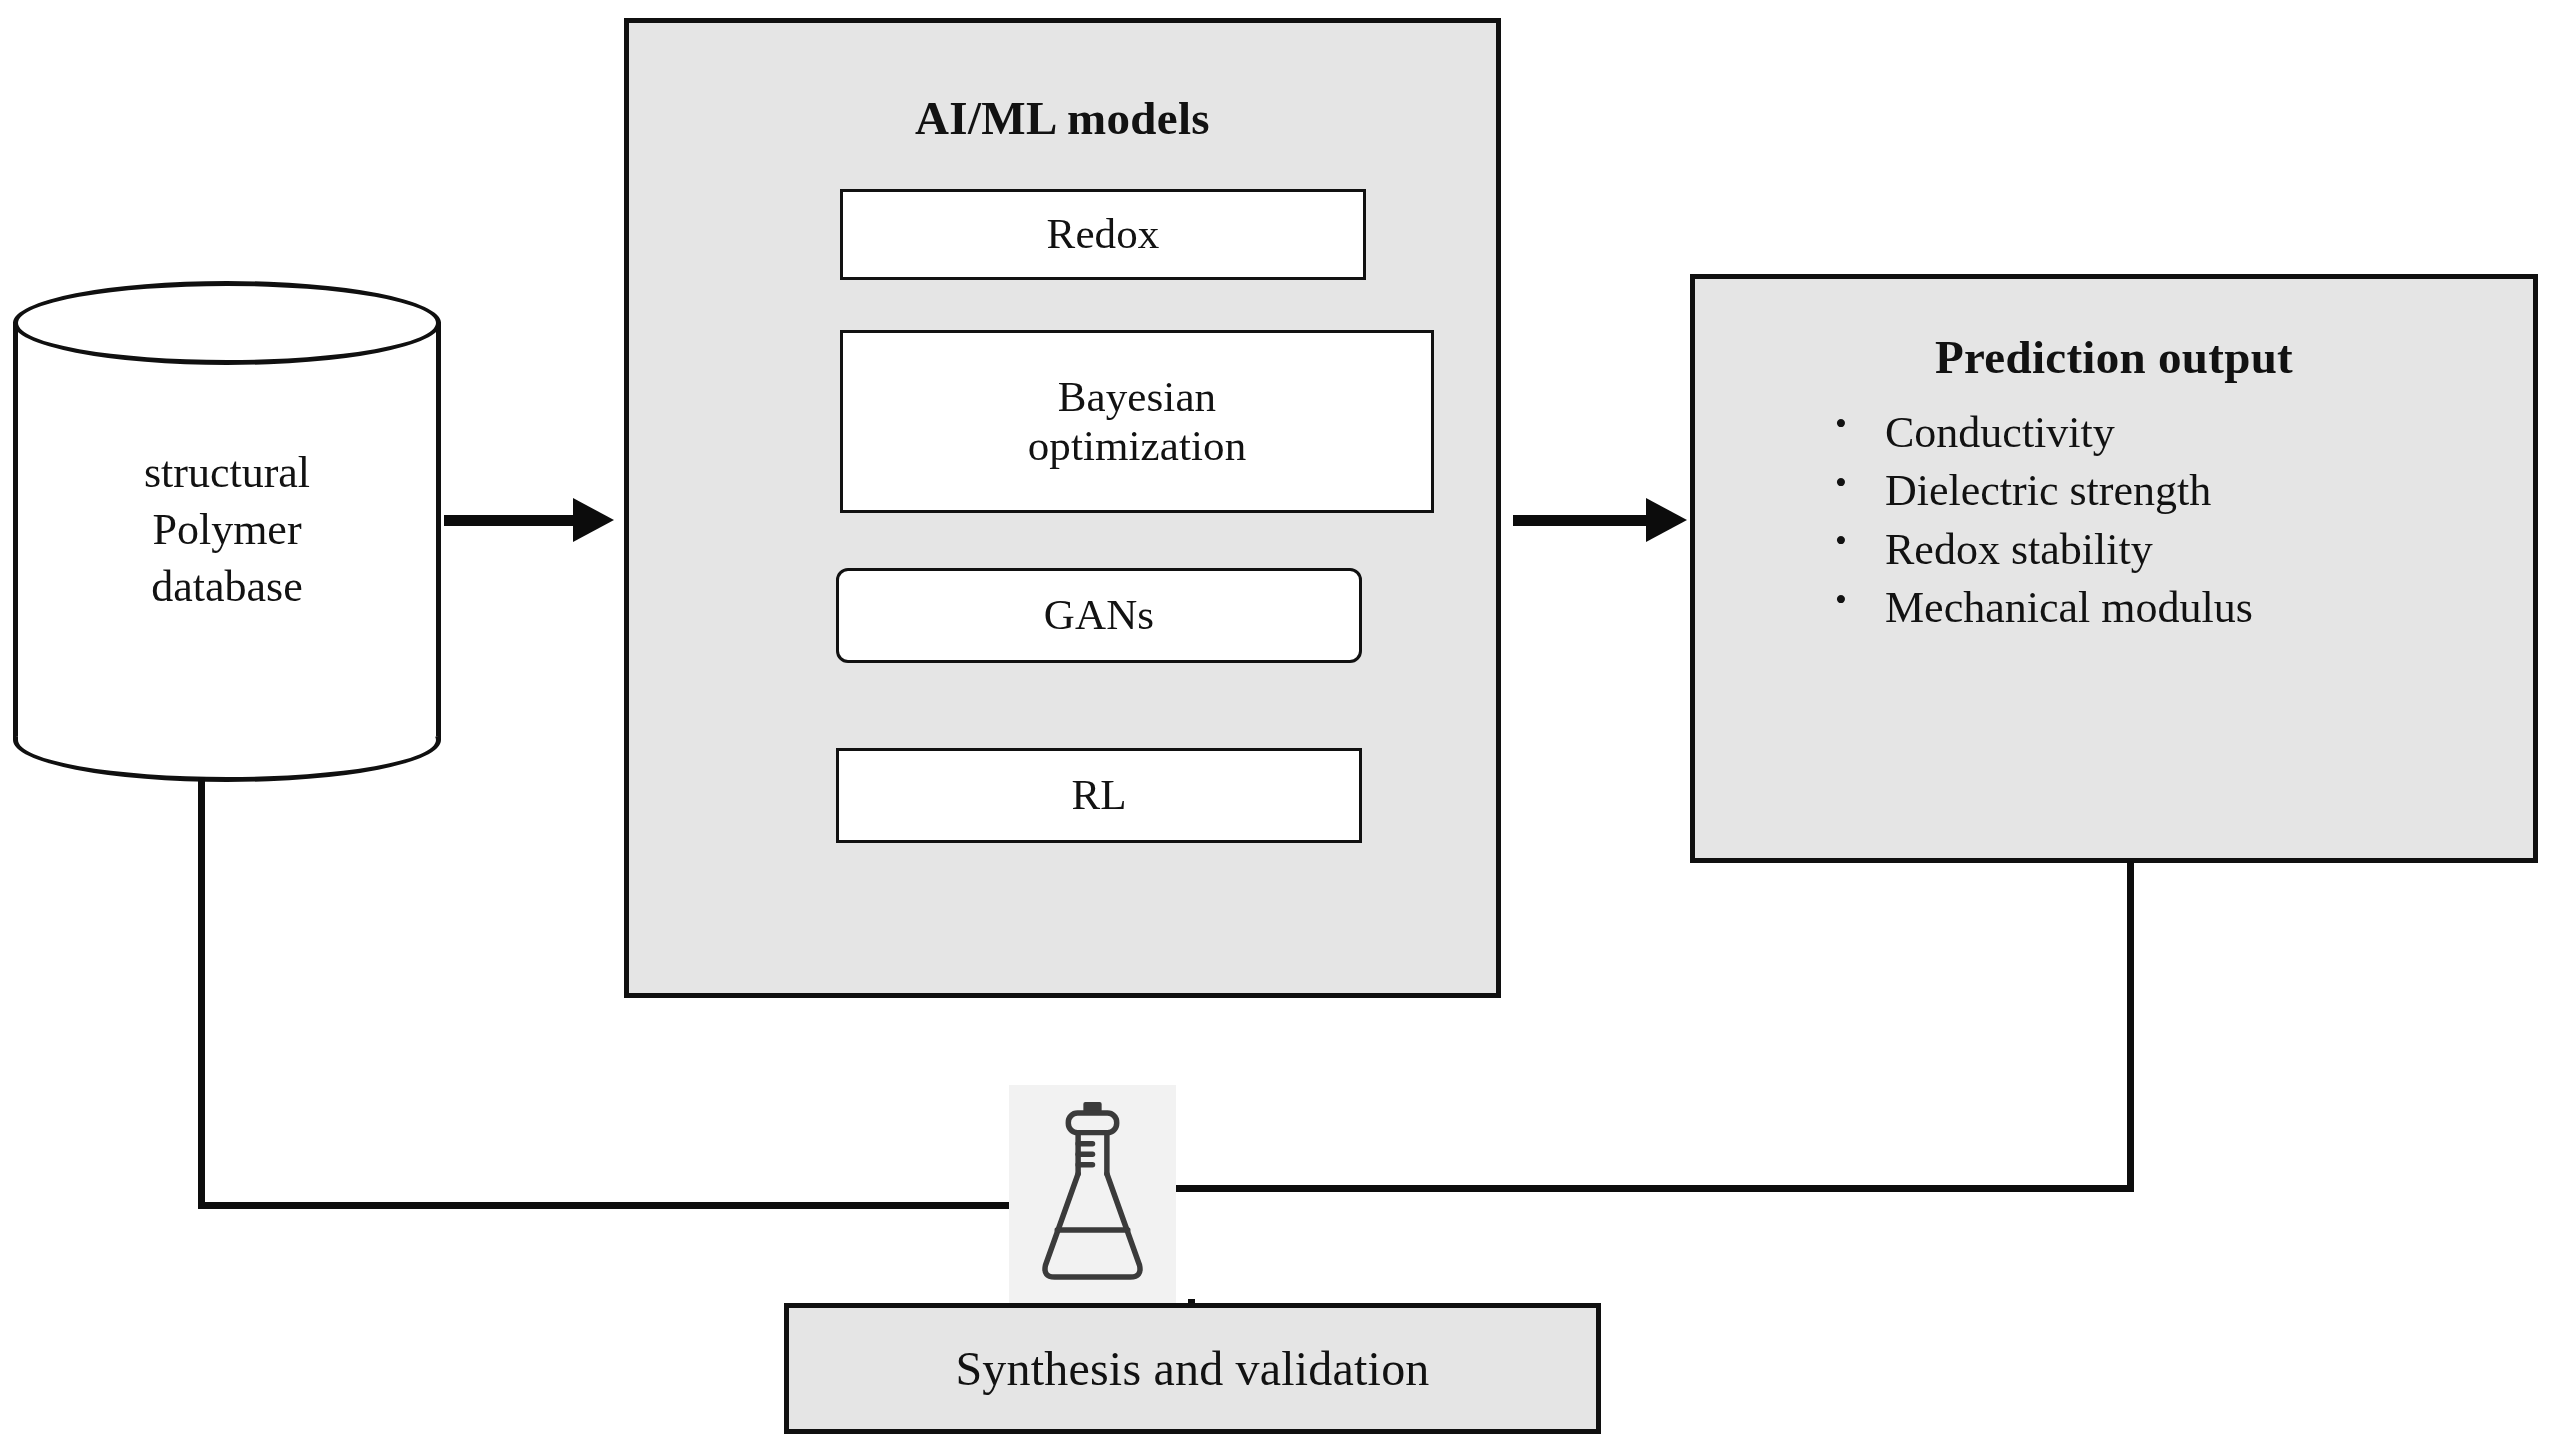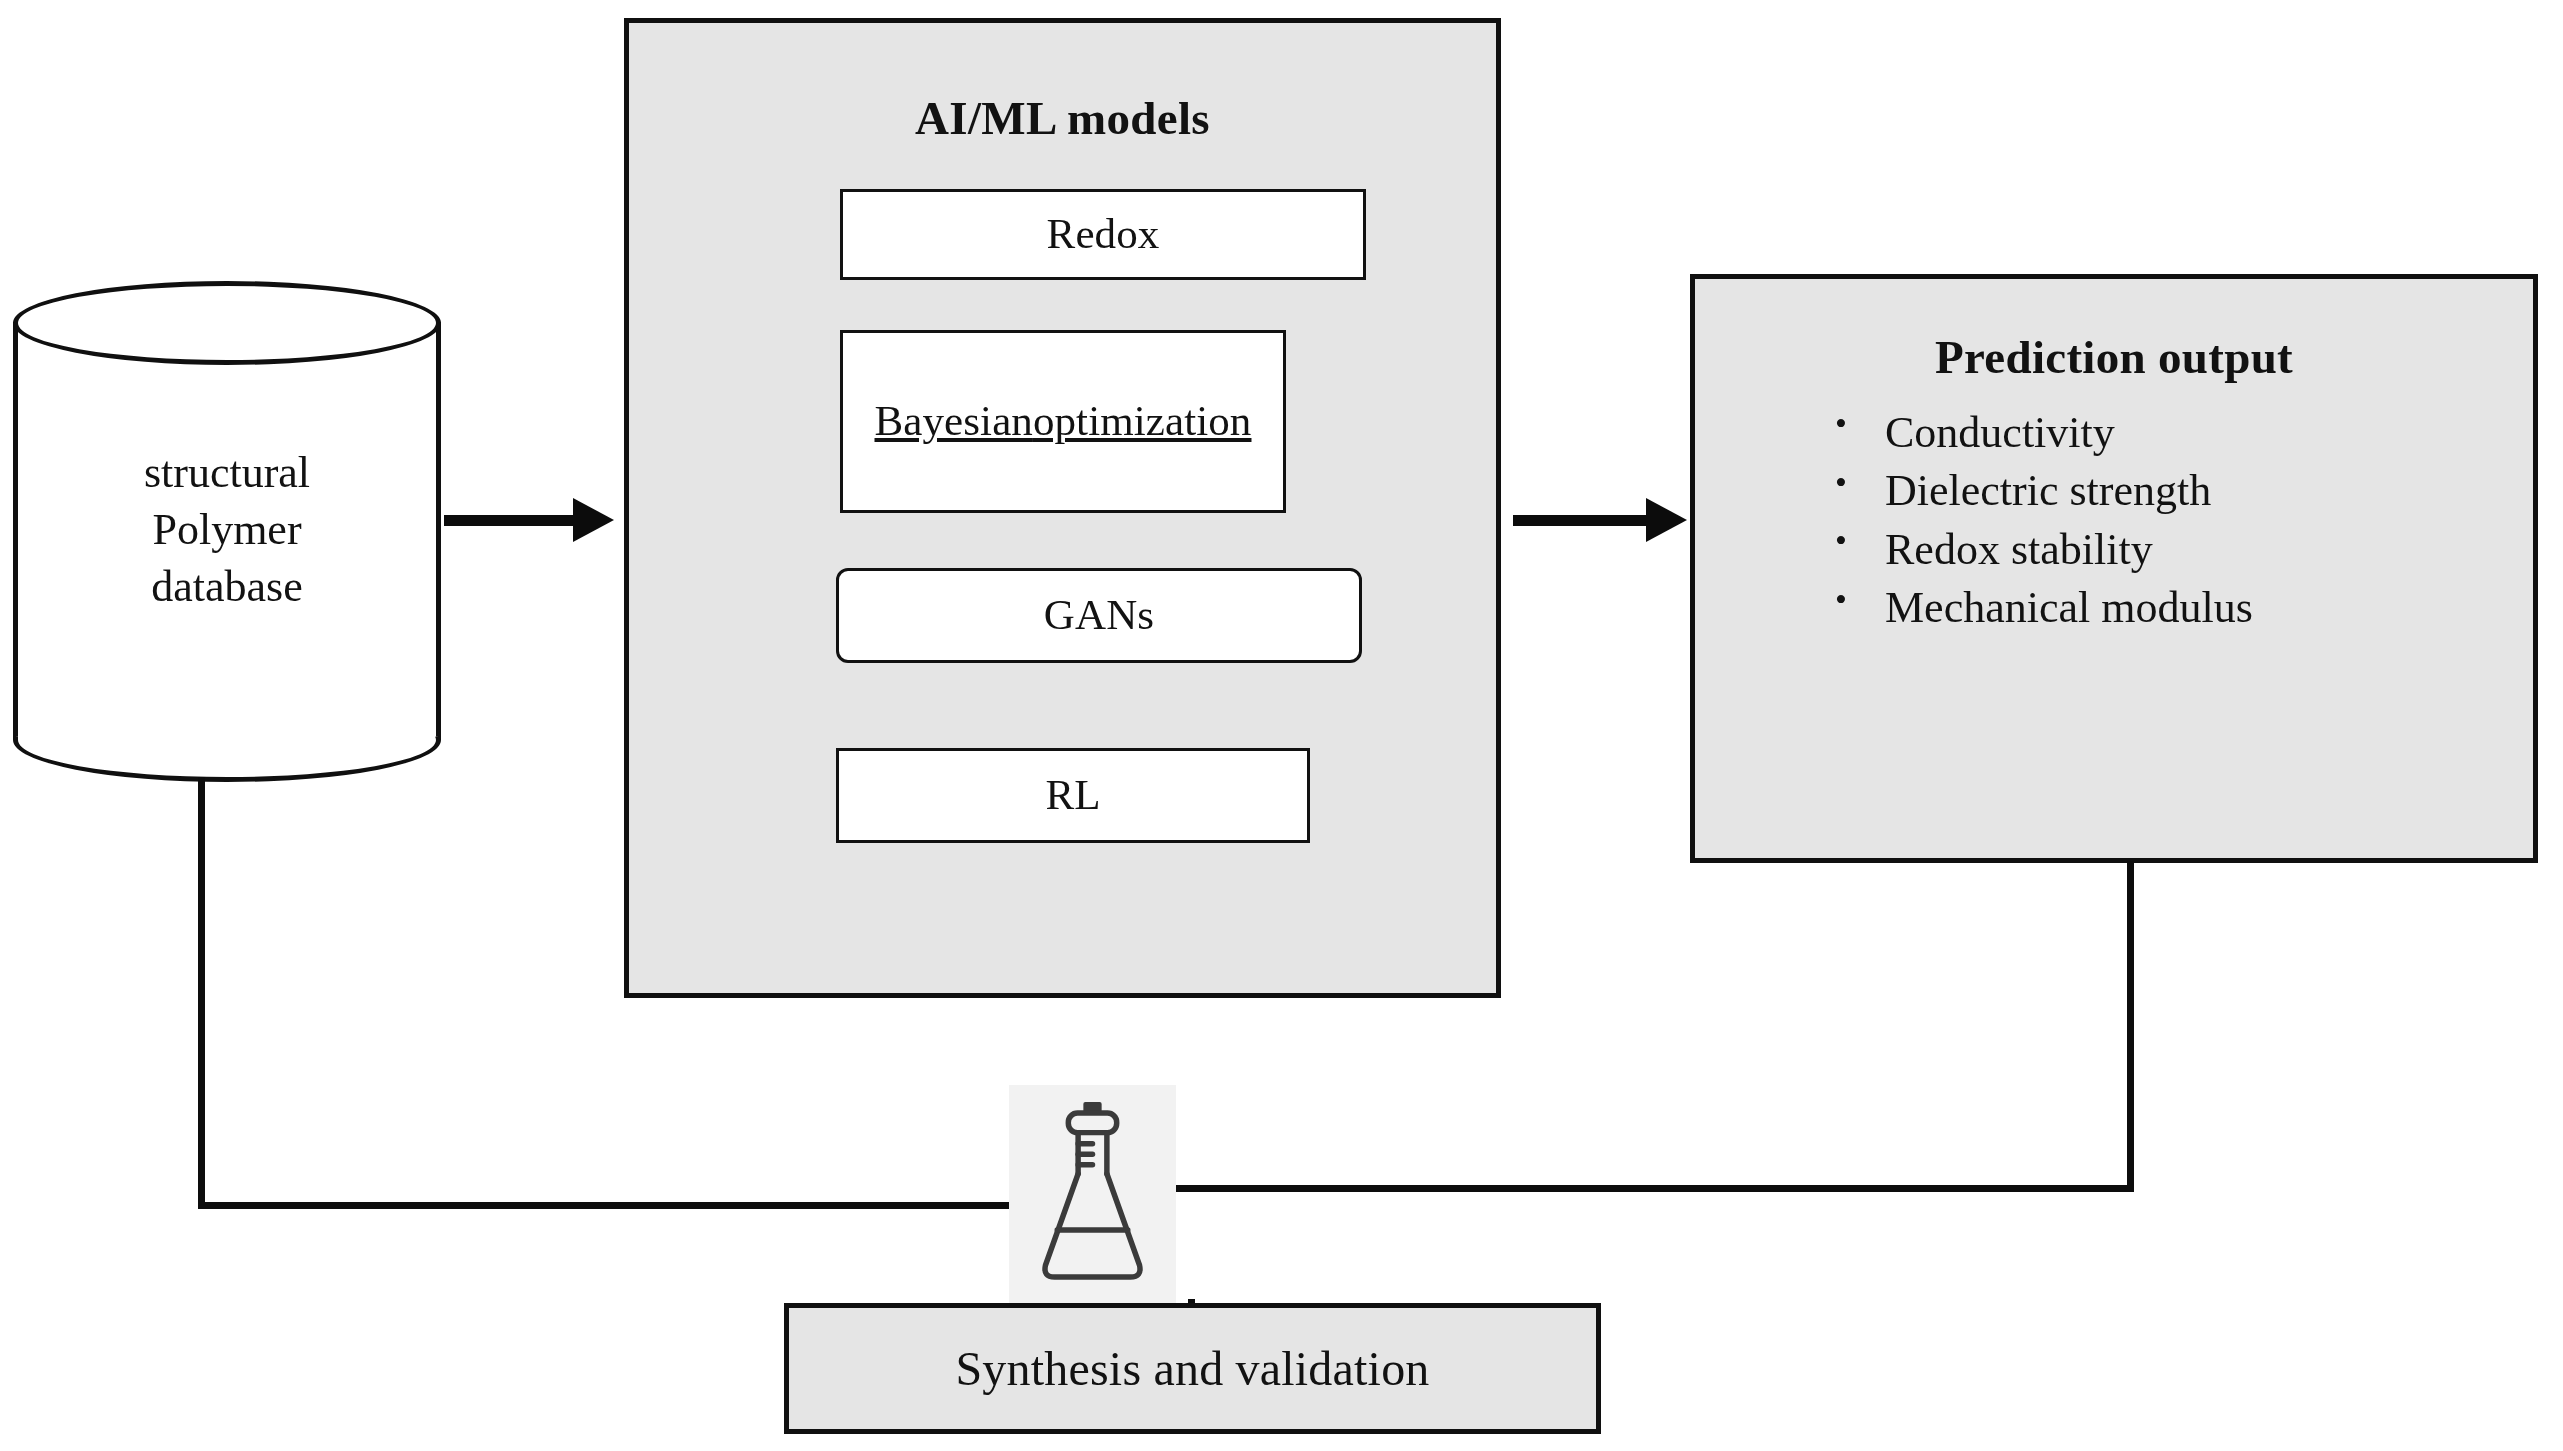--- a/index.html
+++ b/index.html
@@ -103,30 +103,30 @@
     <div class="head"></div>
   </div>
 
   <div class="box" id="ai-panel"></div>
   <div id="ai-title">AI/ML models</div>
 
   <div class="model-box" style="left:840px;top:189px;width:526px;height:91px;">
     <span class="model-label">Redox</span>
   </div>
 
-  <div class="model-box" style="left:840px;top:330px;width:446px;height:183px;flex-direction:row;justify-content:center;text-decoration:underline;">
+  <div class="model-box" style="left:840px;top:330px;width:594px;height:183px;flex-direction:column;justify-content:center;">
     <span class="model-label">Bayesian</span>
     <span class="model-label">optimization</span>
   </div>
 
   <div class="model-box" style="left:836px;top:568px;width:526px;height:95px;border-radius:12px;">
     <span class="model-label">GANs</span>
   </div>
 
-  <div class="model-box" style="left:836px;top:748px;width:474px;height:95px;font-family:Liberation Serif, serif;">
+  <div class="model-box" style="left:836px;top:748px;width:526px;height:95px;font-family:Liberation Serif, serif;">
     <span class="model-label">RL</span>
   </div>
 
   <div class="arrow" id="arrow-ai-pred">
     <div class="shaft"></div>
     <div class="head"></div>
   </div>
 
   <div class="box" id="pred-box">
     <div id="pred-title">Prediction output</div>

